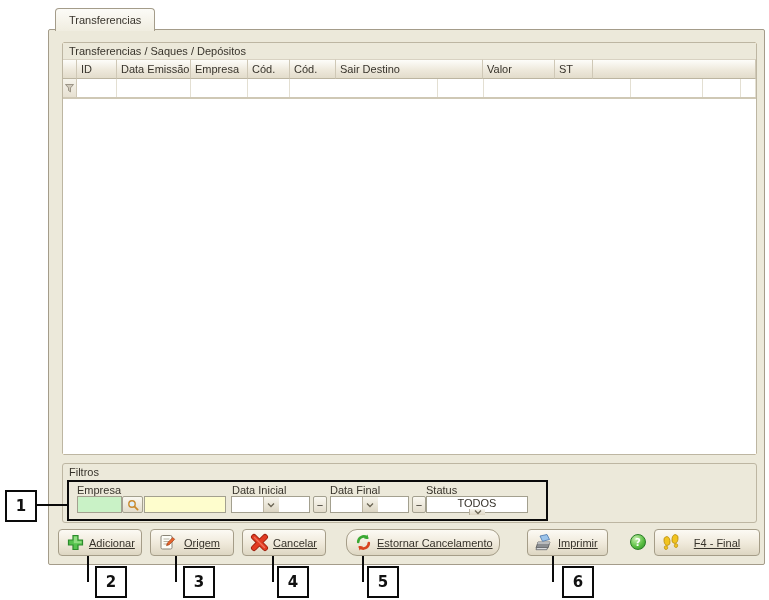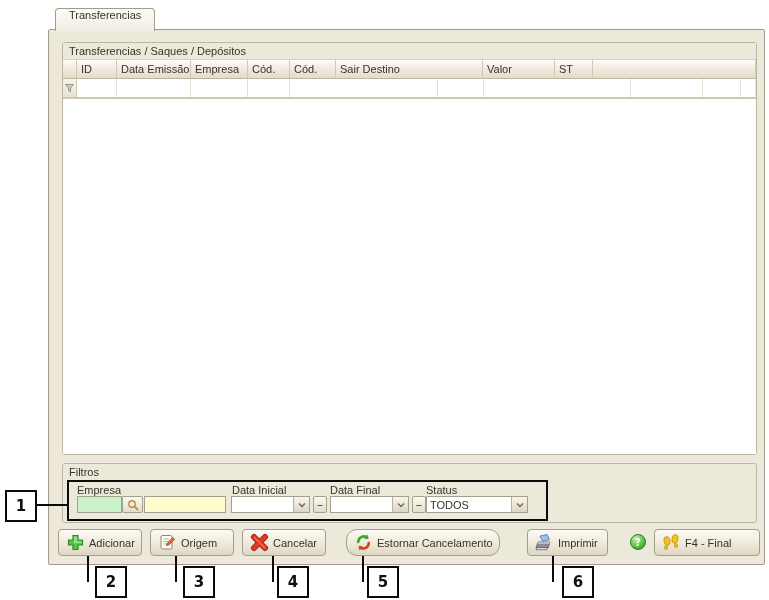--- a/index.html
+++ b/index.html
@@ -19,21 +19,21 @@
     left:48px; top:29px; width:717px; height:536px;
     background:#ece9da;
     border:1px solid #a49c8a;
     border-radius:2px;
   }
   .tab {
     left:55px; top:8px; height:23px; padding:0 13px;
     background:linear-gradient(#fcfbf7,#f0ede0);
     border:1px solid #a49c8a; border-bottom:none;
     border-radius:4px 4px 0 0;
-    display:flex; 
+    display:flex; align-items:center;
     z-index:3;
   }
 
   
   .groupbox {
     border:1px solid #bdb6a2;
     border-radius:3px;
     background:#ece9da;
   }
   .groupbox .caption { padding:2px 6px 1px 6px; color:#37332b; }
@@ -66,20 +66,21 @@
   .c-val{width:72px;} .c-st{width:38px;} .c-fill{flex:1; border-right:none;}
   .grid-body { background:#fff; height:355px; }
 
   
   .annot-rect { left:67px; top:480px; width:481px; height:41px; border:2px solid #0a0a0a; z-index:5; pointer-events:none; }
   .flabel { top:484px; height:12px; }
   .field {
     top:496px; height:17px;
     border:1px solid #a3a08f;
     background:#fff;
+    flex-direction:column;
   }
   .green-field { background:#c9f2c6; }
   .yellow-field { background:#fefdcd; }
   .mini-btn {
     top:496px; height:17px;
     border:1px solid #a3a08f; border-radius:2px;
     background:linear-gradient(#faf8f1,#e3ddcc);
     display:flex; align-items:center; justify-content:center;
   }
   .combo { display:flex; align-items:center; }
@@ -95,21 +96,21 @@
   .btn {
     top:529px; height:27px;
     background:linear-gradient(#fcfaf4,#efe9da 55%,#ddd6c2);
     border:1px solid #a59d88;
     border-radius:4px;
     display:flex; align-items:center;
     padding:0 6px;
     cursor:default;
   }
   .btn .ico { width:20px; height:20px; display:flex; align-items:center; justify-content:center; flex:0 0 auto; }
-  .btn .lbl { flex:1; padding:0 4px; white-space:nowrap; }
+  .btn .lbl { flex:1; text-align:center; padding:0 4px; white-space:nowrap;text-decoration:underline; }
 
   
   .vline { width:2px; background:#0a0a0a; top:556px; height:26px; z-index:6; }
   .hline { height:2px; background:#0a0a0a; z-index:6; }
   .callout {
     width:32px; height:32px;
     border:2px solid #0a0a0a; background:#fff;
     display:flex; align-items:center; justify-content:center;
     font: bold 15px "DejaVu Sans", sans-serif; color:#111;
     z-index:6;

